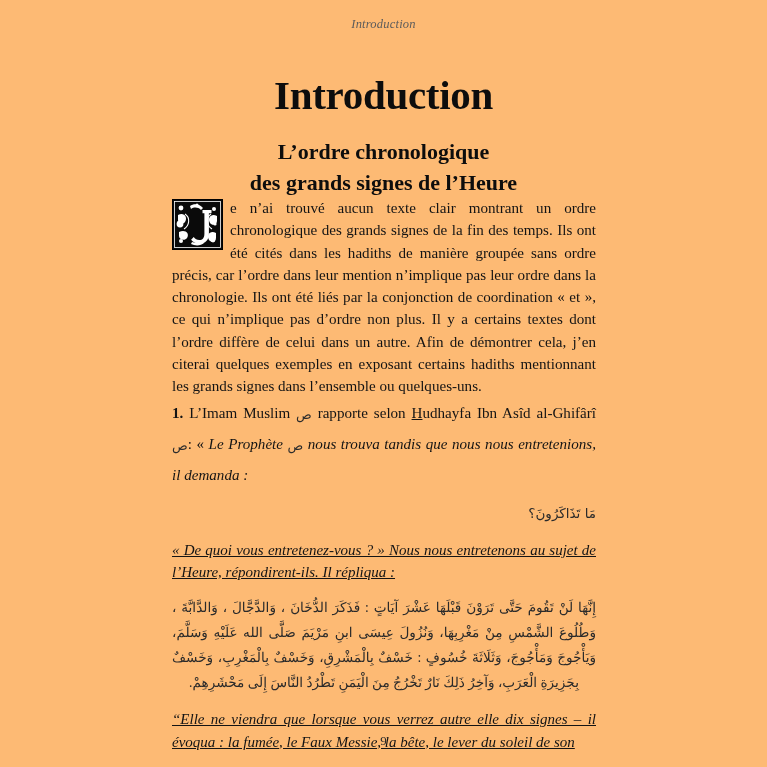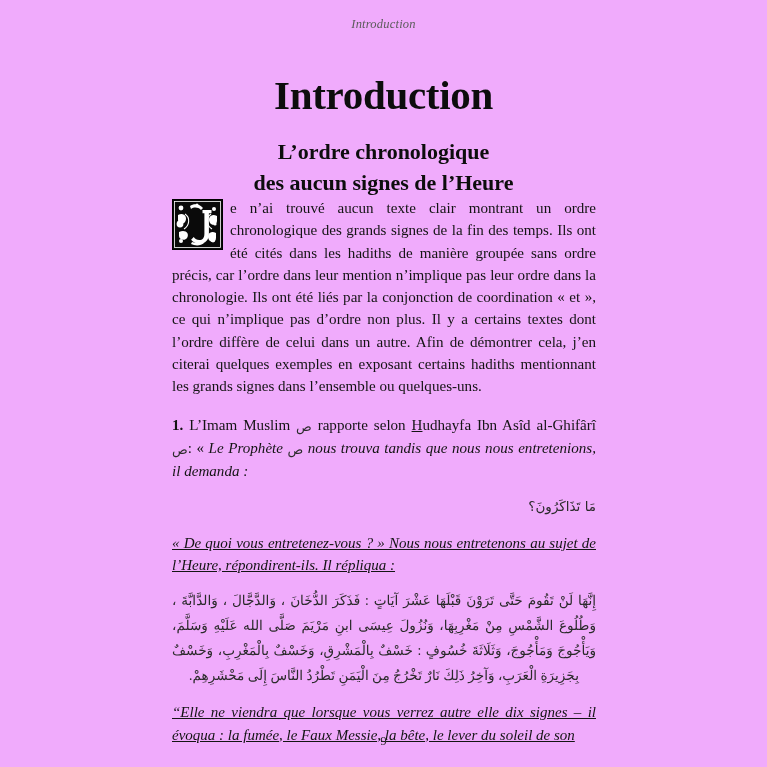--- a/index.html
+++ b/index.html
@@ -12,21 +12,21 @@
     background: #ffffff;
     font-family: "Liberation Serif", "DejaVu Serif", serif;
     color: #1a1a1a;
     overflow: hidden;
   }
 
   .page {
     position: relative;
     width: 767px;
     height: 767px;
-    background: #f0abfc;
+    background: #fdba74;
     box-sizing: border-box;
   }
 
   
   .running-head {
     position: absolute;
     top: 17px;
     left: 0;
     width: 767px;
     text-align: center;
@@ -89,23 +89,23 @@
     margin: 2px 7px 0 0;
     background: #0a0a0a;
     position: relative;
     overflow: hidden;
     border: 1px solid #000;
     box-sizing: border-box;
   }
   .dropcap svg { display: block; }
 
   .numbered-para {
-    margin: 16px 0 0 0;
+    margin: 0 0 0 0;
     font-size: 15.1px;
-    line-height: 23px;
+    line-height: 30px;
     text-align: justify;
     color: #141414;
     font-family: Liberation Serif, serif;
   }
   .numbered-para .num { font-weight: bold; }
   .uline { text-decoration: underline; text-underline-offset: 1px; }
   .honorific {
     font-size: 13px;
     display: inline-block;
     transform: translateY(1px);
@@ -158,21 +158,21 @@
 <body>
 
 <div class="page">
 
   <div class="running-head">Introduction</div>
 
   <h1 class="chapter-title">Introduction</h1>
 
   <div class="subtitle">
     <span class="sub-line">L’ordre chronologique</span>
-    <span class="sub-line">des aucun signes de l’Heure</span>
+    <span class="sub-line">des grands signes de l’Heure</span>
   </div>
 
   <div class="text-column">
 
     <p class="body-para">
       <span class="dropcap">
         <svg width="49" height="49" viewBox="0 0 49 49" aria-hidden="true">
           <rect x="0" y="0" width="49" height="49" fill="#0a0a0a"></rect>
           <rect x="1.5" y="1.5" width="46" height="46" fill="none" stroke="#ffffff" stroke-width="0.8"></rect>
           <g fill="#ffffff">

